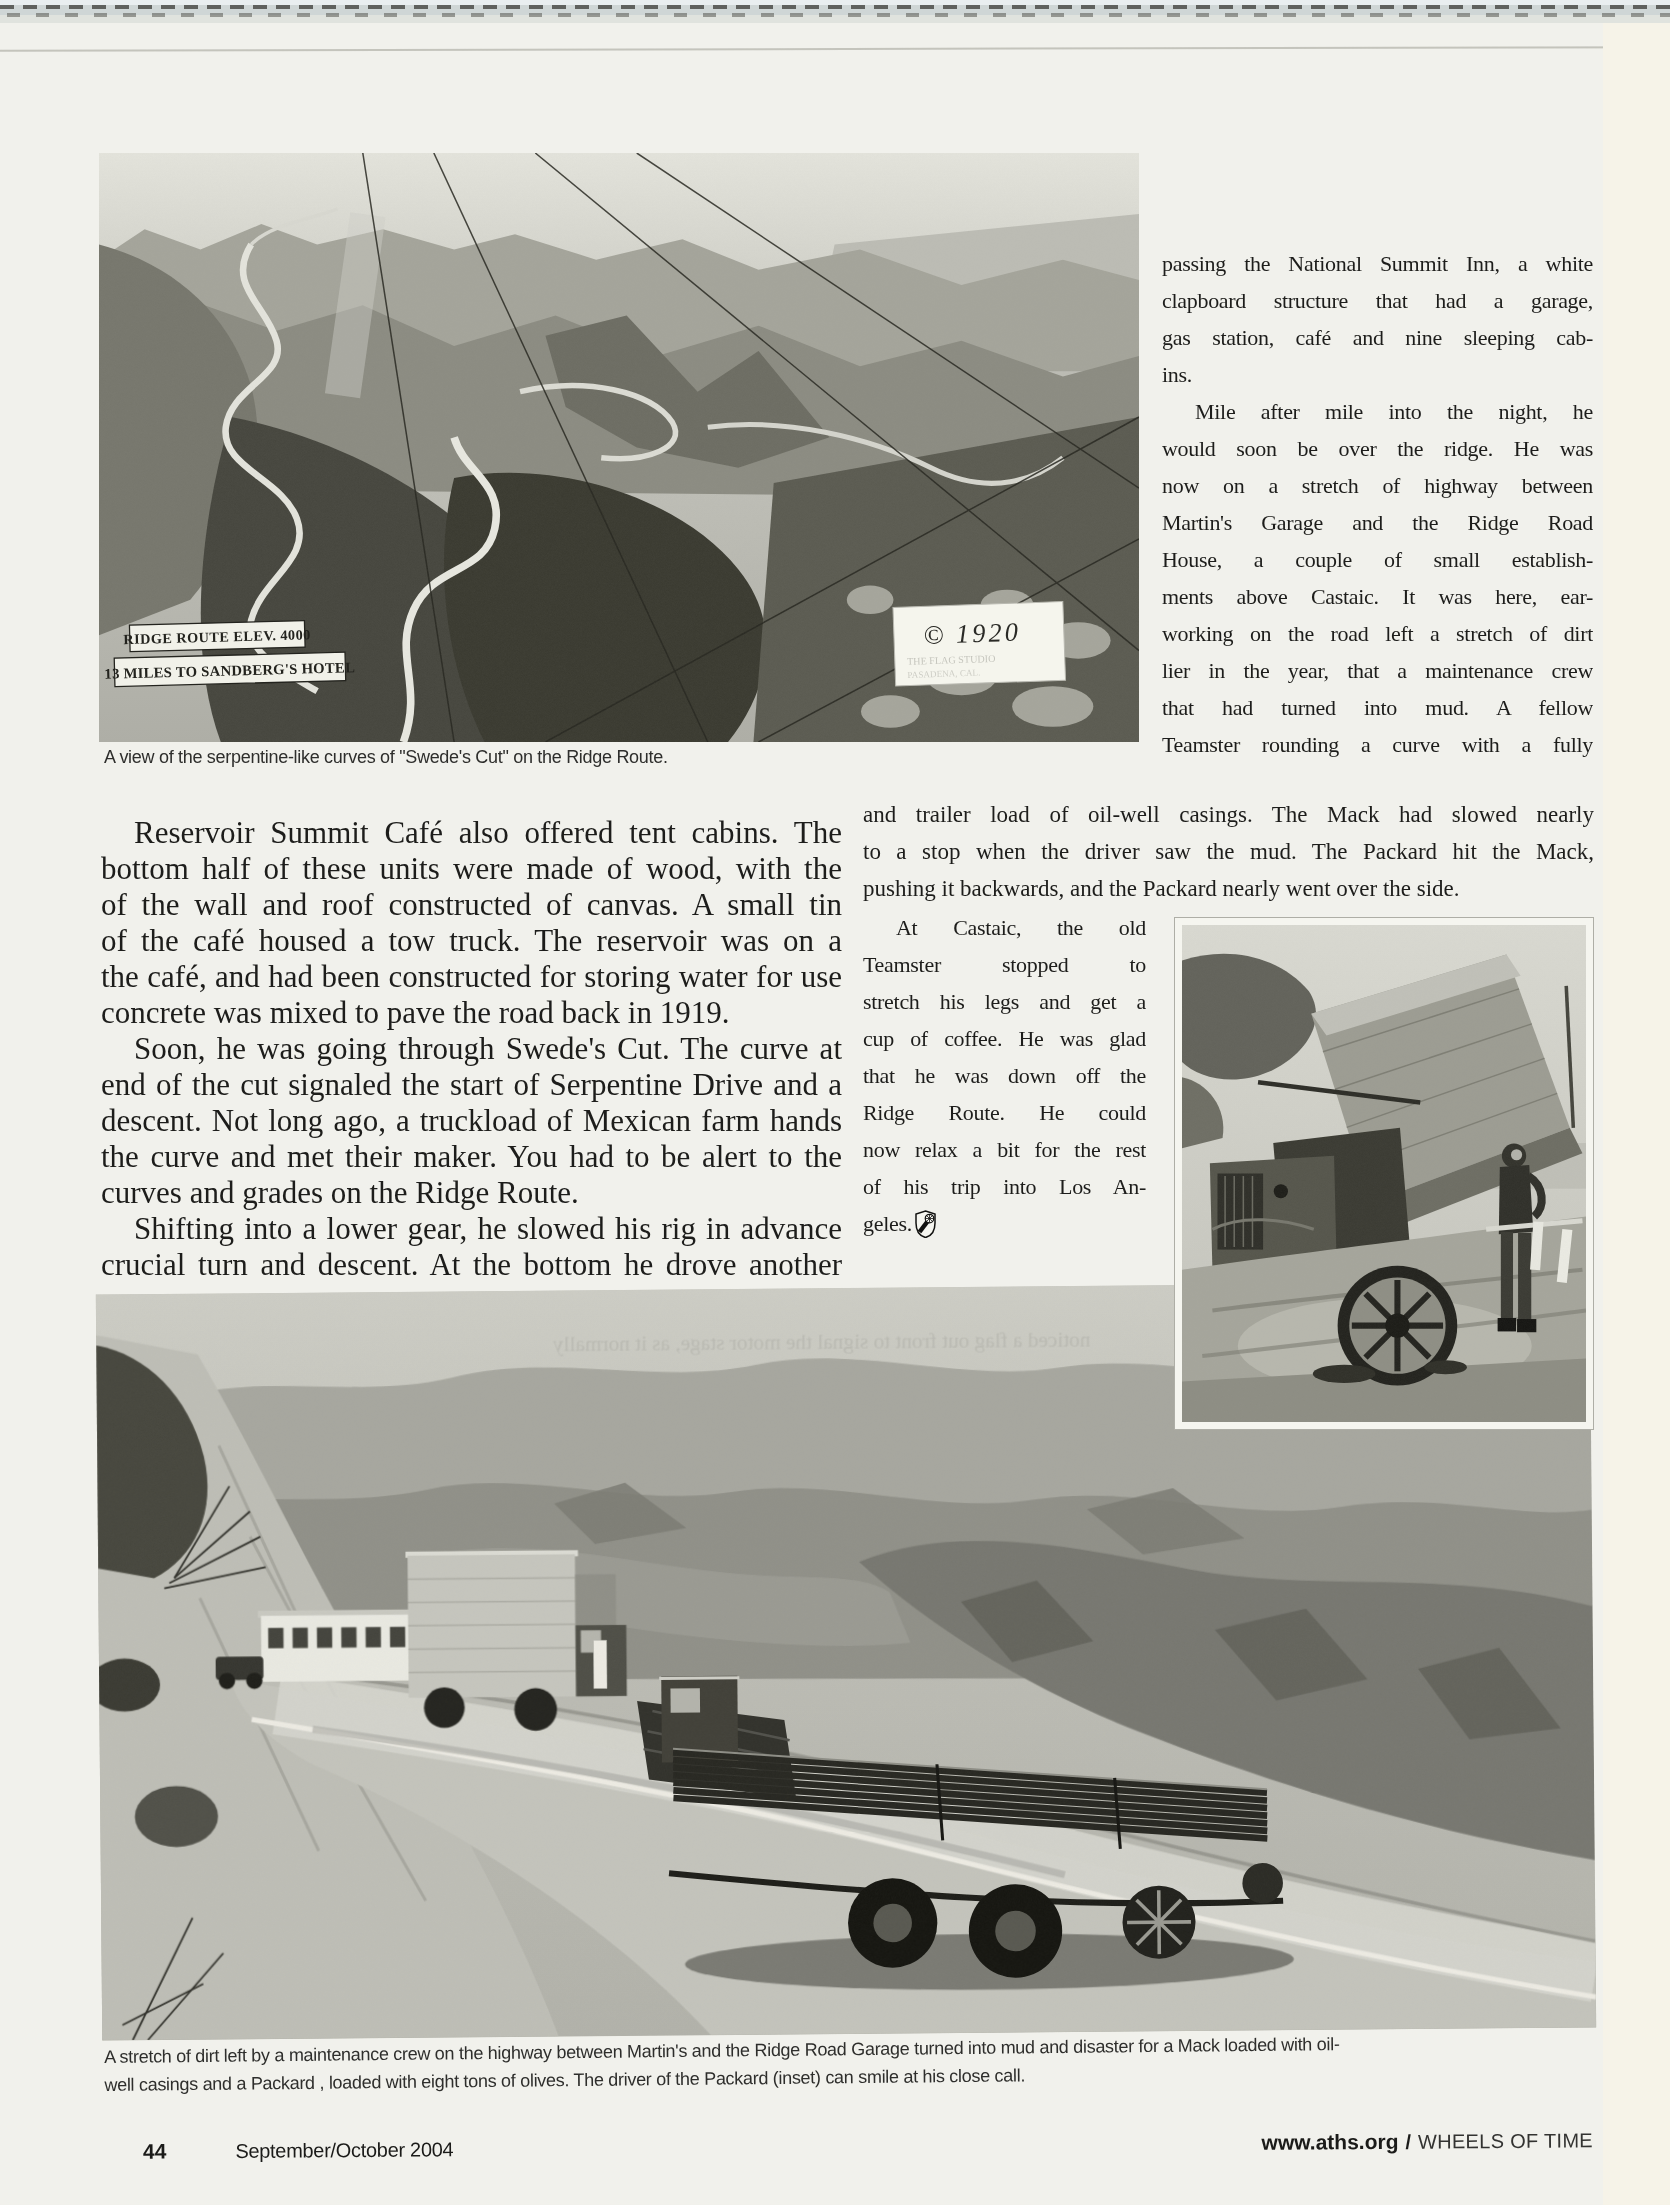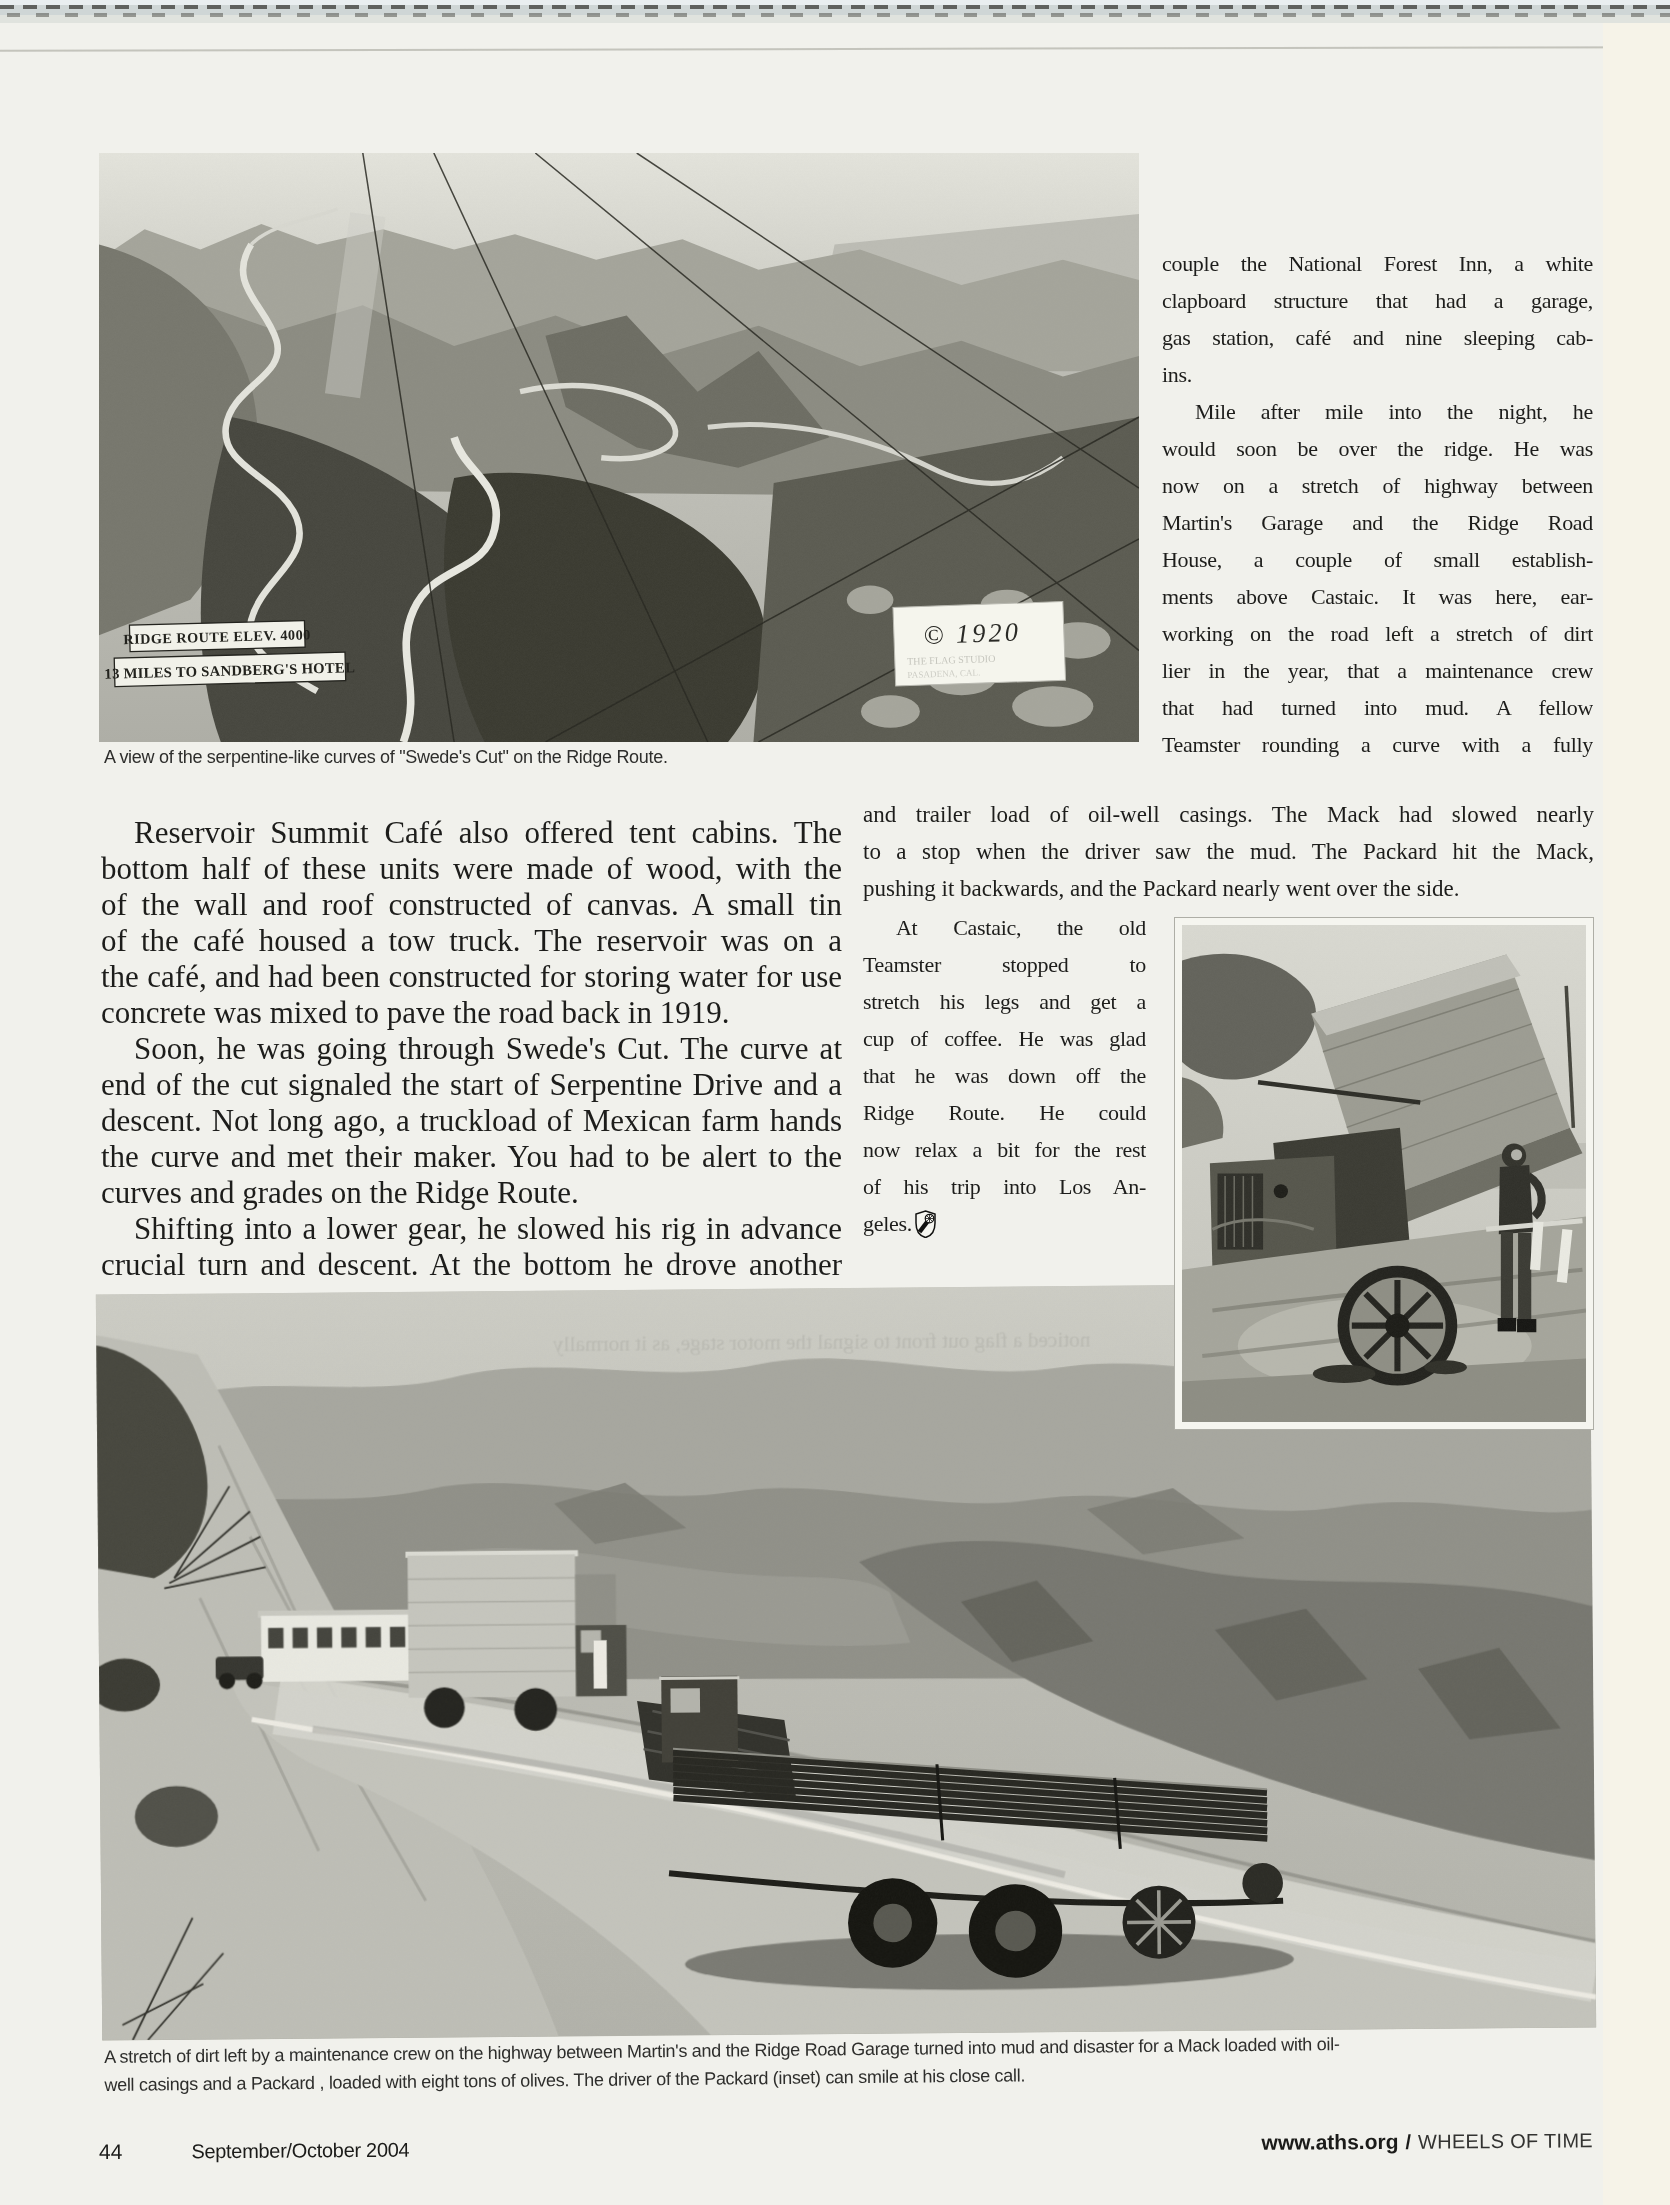--- a/index.html
+++ b/index.html
@@ -46,21 +46,21 @@
   .tline.i { text-indent:33px; }
   .lastline { display:flex; align-items:center; gap:2px; text-align:left; }
   .endmark svg { display:block; width:23px; height:28px; }
 
   
   #footer { position:absolute; left:99px; top:2140px; width:1494px; display:flex;
             justify-content:space-between; align-items:baseline;
             font-family:"Liberation Sans", sans-serif; font-size:20px; color:#1b1b19;
             transform:rotate(-0.45deg); transform-origin:0 50%; }
   .footer-left { display:flex; align-items:baseline; }
-  .page-num { font-weight:normal; font-size:21px; }
+  .page-num { font-weight:bold; font-size:21px;margin-left:44px; }
   .issue { margin-left:69px; letter-spacing:-0.3px; }
   .site { font-weight:bold; font-size:21px; }
   .sep { font-weight:bold; margin:0 7px; }
   .mag { color:#333331; letter-spacing:0.3px; }
 </style>
 </head>
 <body>
 
 <div class="page">
 
@@ -130,21 +130,21 @@
         <text x="58" y="74" font-family="Liberation Serif, serif" font-style="italic" font-size="52" letter-spacing="6" fill="#2a2a26">© 1920</text>
         <text x="24" y="114" font-family="Liberation Serif, serif" font-size="20" fill="#55554d" opacity="0.3">THE FLAG STUDIO</text>
         <text x="24" y="140" font-family="Liberation Serif, serif" font-size="18" fill="#55554d" opacity="0.25">PASADENA, CAL.</text>
       </g>
     </svg>
   </div>
 
   <div class="caption" id="caption-top">A view of the serpentine-like curves of "Swede's Cut" on the Ridge Route.</div>
 
   <div class="col" id="right-col">
-      <div class="tline">couple the National Forest Inn, a white</div>
+      <div class="tline">passing the National Summit Inn, a white</div>
       <div class="tline">clapboard structure that had a garage,</div>
       <div class="tline">gas station, café and nine sleeping cab-</div>
       <div class="tline e">ins.</div>
       <div class="tline i">Mile after mile into the night, he</div>
       <div class="tline">would soon be over the ridge. He was</div>
       <div class="tline">now on a stretch of highway between</div>
       <div class="tline">Martin's Garage and the Ridge Road</div>
       <div class="tline">House, a couple of small establish-</div>
       <div class="tline">ments above Castaic. It was here, ear-</div>
       <div class="tline">working on the road left a stretch of dirt</div>

